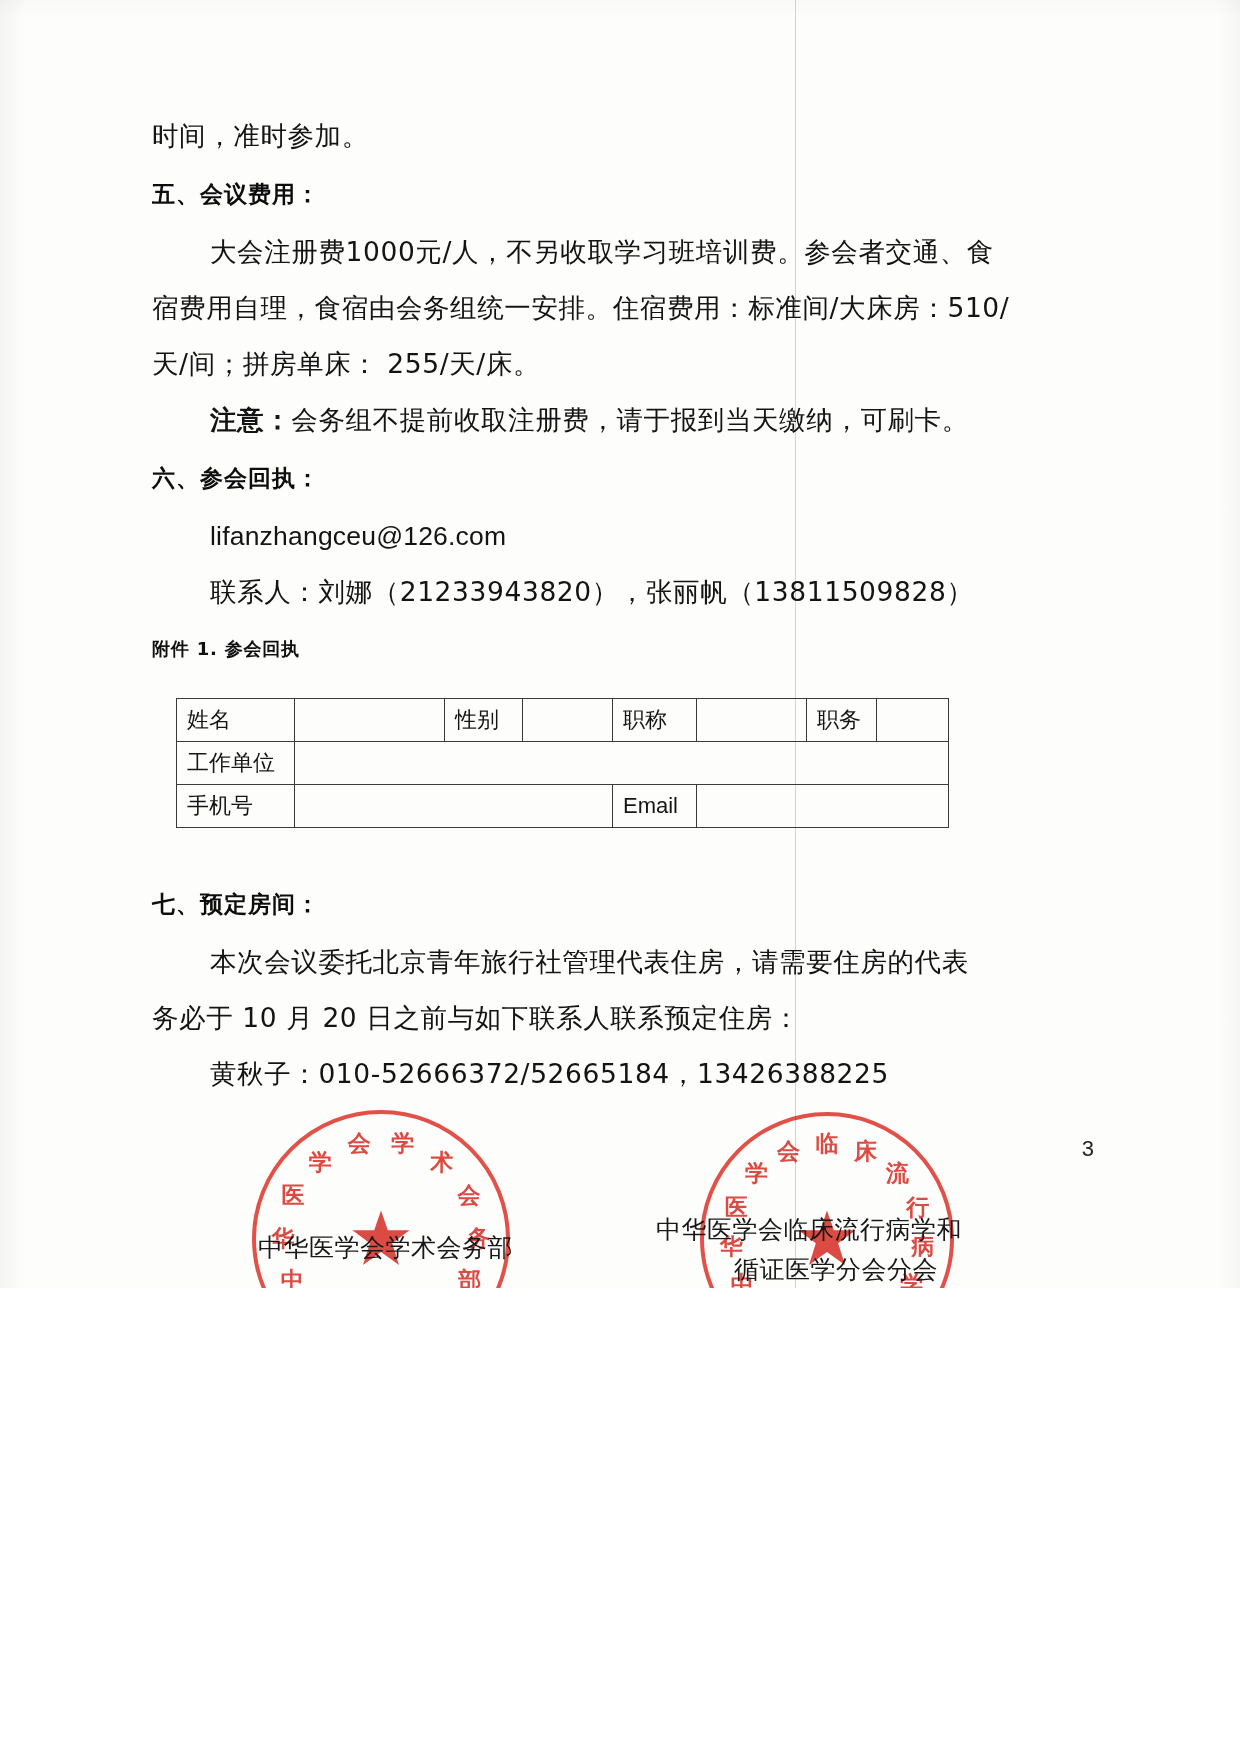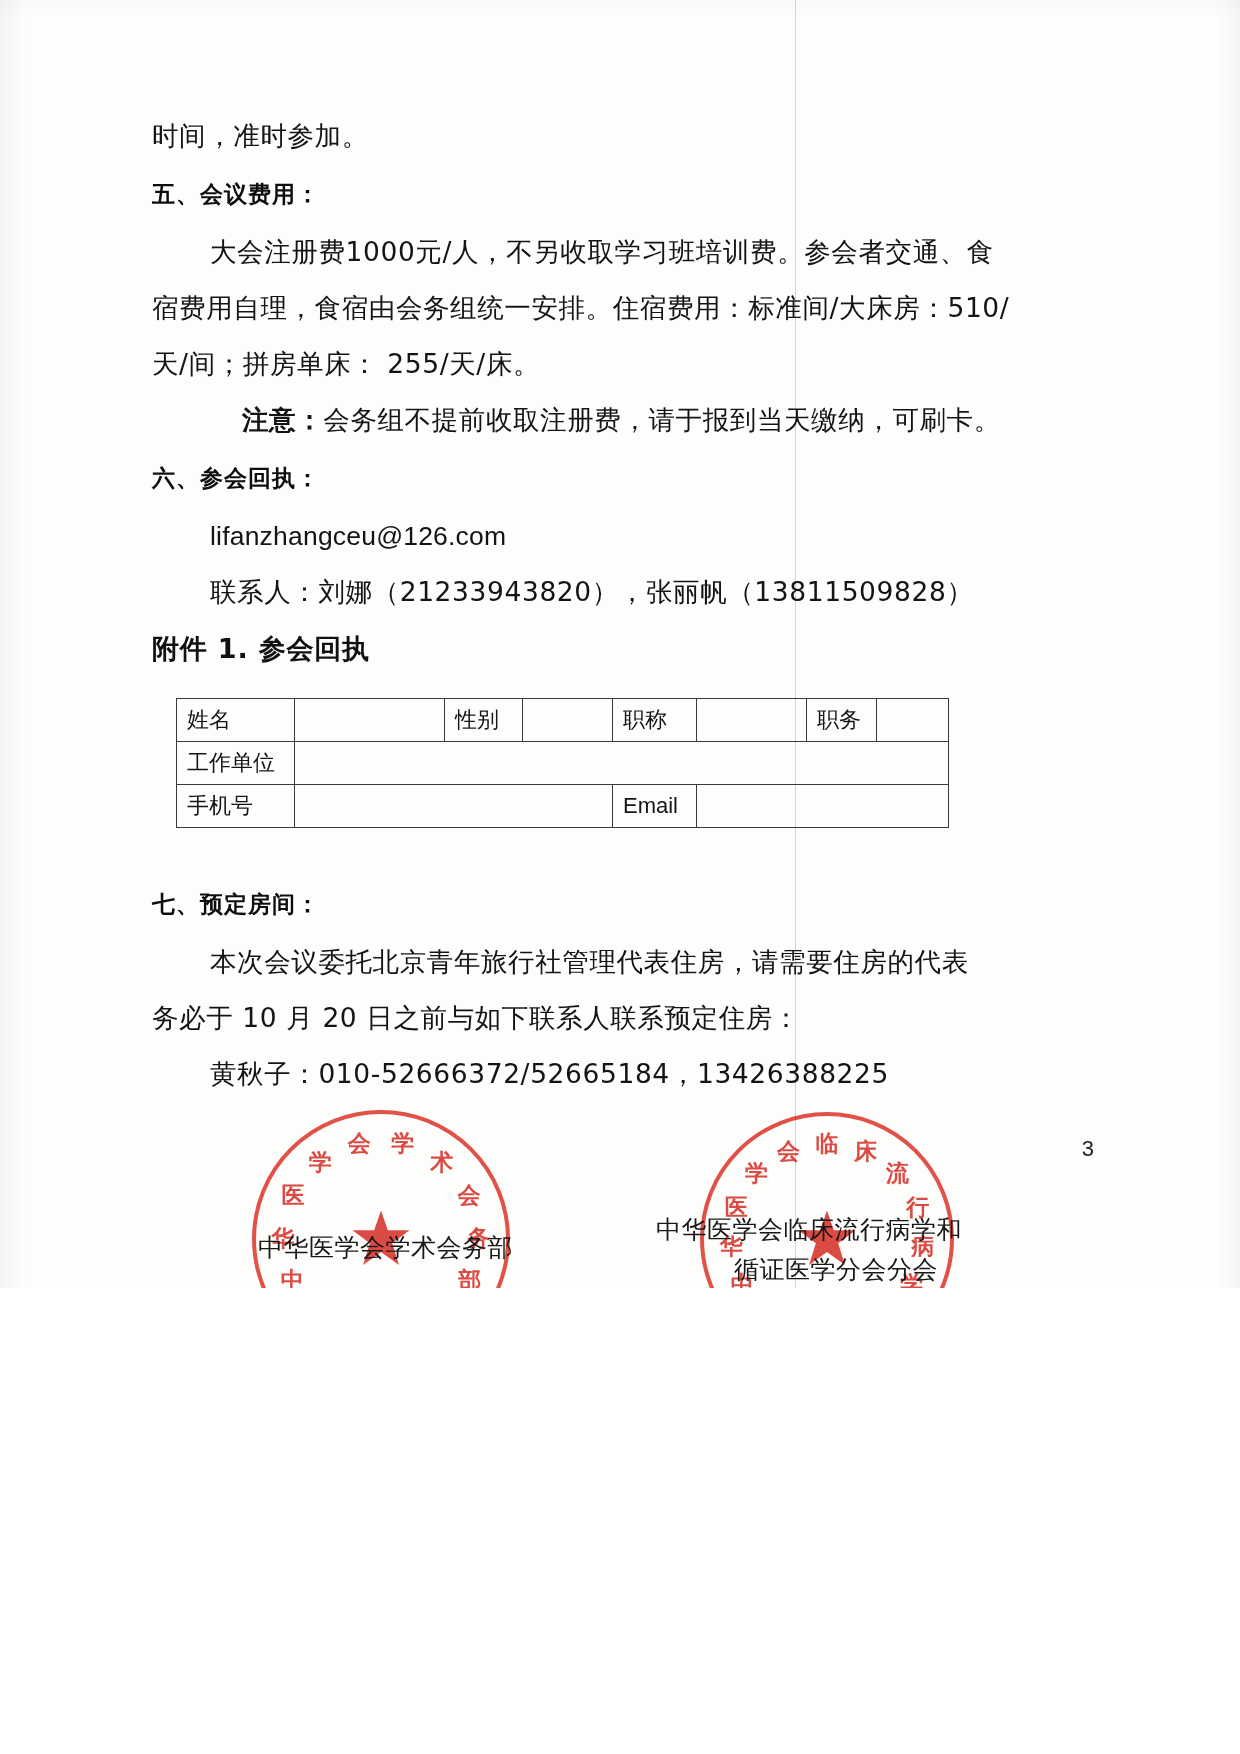--- a/index.html
+++ b/index.html
@@ -53,27 +53,27 @@
     text-indent: 0;
   }
   .indent2 { padding-left: 58px; }
   .heading {
     font-size: 23px;
     font-weight: bold;
     line-height: 60px;
     letter-spacing: 1px;
     color: #0d0d0d;
   }
-  .strong { font-weight: bold; margin-left: 32px; }
+  .strong { font-weight: bold; }
   .latin {
     font-family: "Liberation Sans", "DejaVu Sans", sans-serif;
     letter-spacing: 0.2px;
   }
   .attach-title {
-    font-size: 27px;
+    font-size: 18px;
     font-weight: bold;
     line-height: 58px;
     letter-spacing: 0.8px;
   }
   
   #receipt-table {
     margin-top: 20px;
     margin-left: 24px;
     border-collapse: collapse;
     width: 772px;

